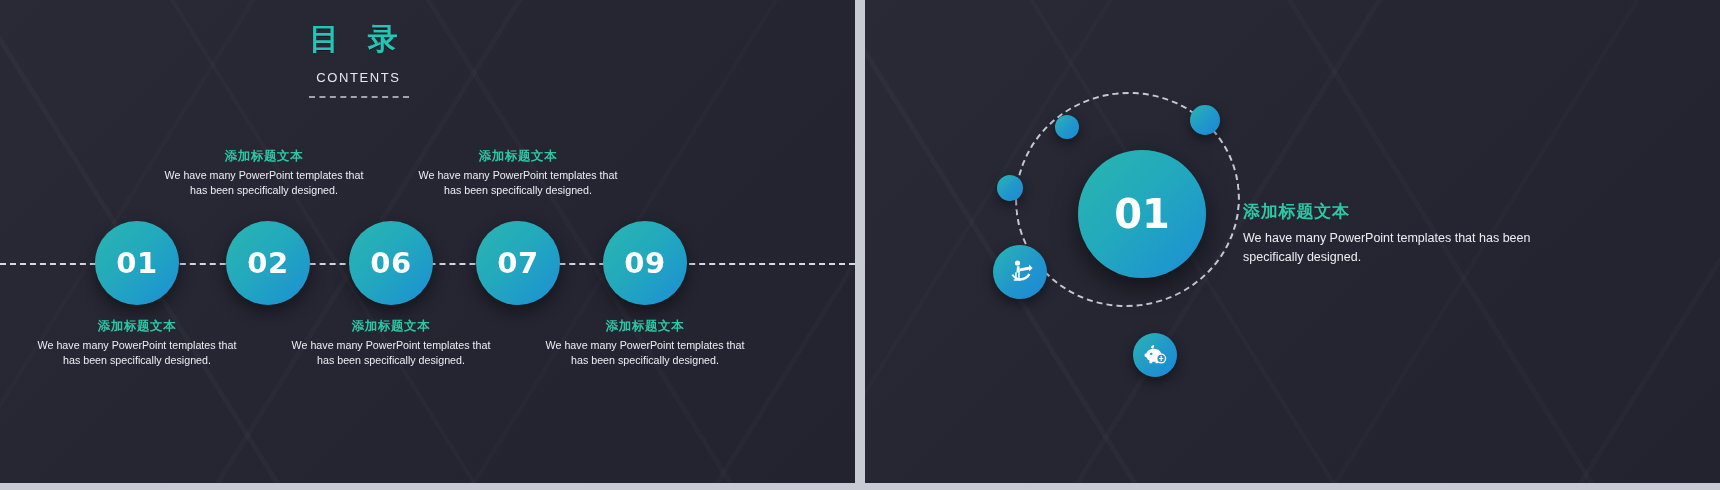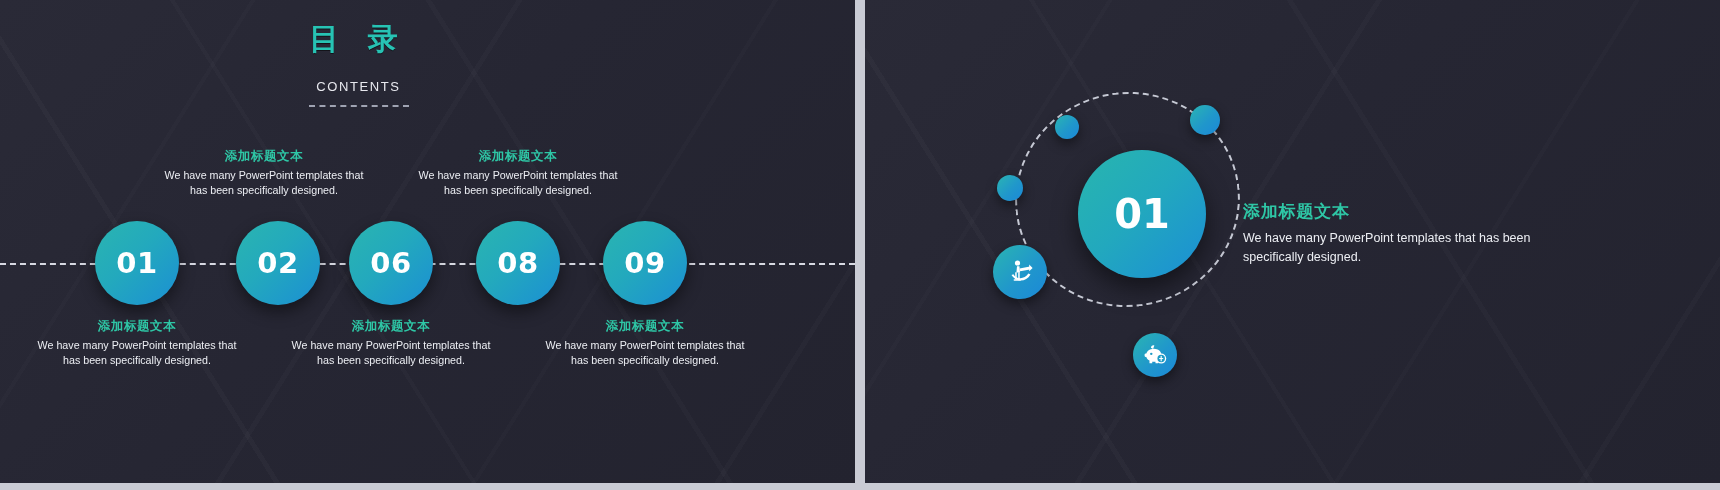--- a/index.html
+++ b/index.html
@@ -41,21 +41,21 @@
   }
 
   
   .header{ position:absolute; left:0; top:22px; width:717px; text-align:center; z-index:6; }
   .title-cn{
     color:#27c3b4; font-size:30px; font-weight:bold;
     letter-spacing:10px; line-height:1.1;
     text-shadow:0 1px 0 rgba(0,0,0,.5);
   }
   .title-en{
-    color:#e8e9ef; font-size:13px; letter-spacing:1.6px; margin-top:24px;
+    color:#e8e9ef; font-size:13px; letter-spacing:1.6px; margin-top:15px;
   }
   .title-rule{
     margin:11px auto 0; width:100px; height:0;
     border-top:2px dashed #9fa3b2;
   }
 
   
   .timeline-line{
     position:absolute; left:0; top:263px; width:855px; height:0;
     border-top:2px dashed #d7d9e2; z-index:2;
@@ -133,28 +133,28 @@
       <div class="title-rule"></div>
     </div>
 
     <div class="timeline-line"></div>
 
     <div class="nodes">
 
       <div class="node" style="left:95px;">
         <div class="bubble">01</div>
       </div>
-      <div class="node" style="left:236px;">
+      <div class="node" style="left:226px;">
         <div class="bubble">02</div>
       </div>
       <div class="node" style="left:349px;">
         <div class="bubble">06</div>
       </div>
       <div class="node" style="left:476px;">
-        <div class="bubble">08</div>
+        <div class="bubble">07</div>
       </div>
       <div class="node" style="left:603px;">
         <div class="bubble">09</div>
       </div>
     </div>
 
     <div class="cap cap-below" style="left:37px;">
       <div class="cap-h">添加标题文本</div>
       <div class="cap-b">We have many PowerPoint templates that has been specifically designed.</div>
     </div>

